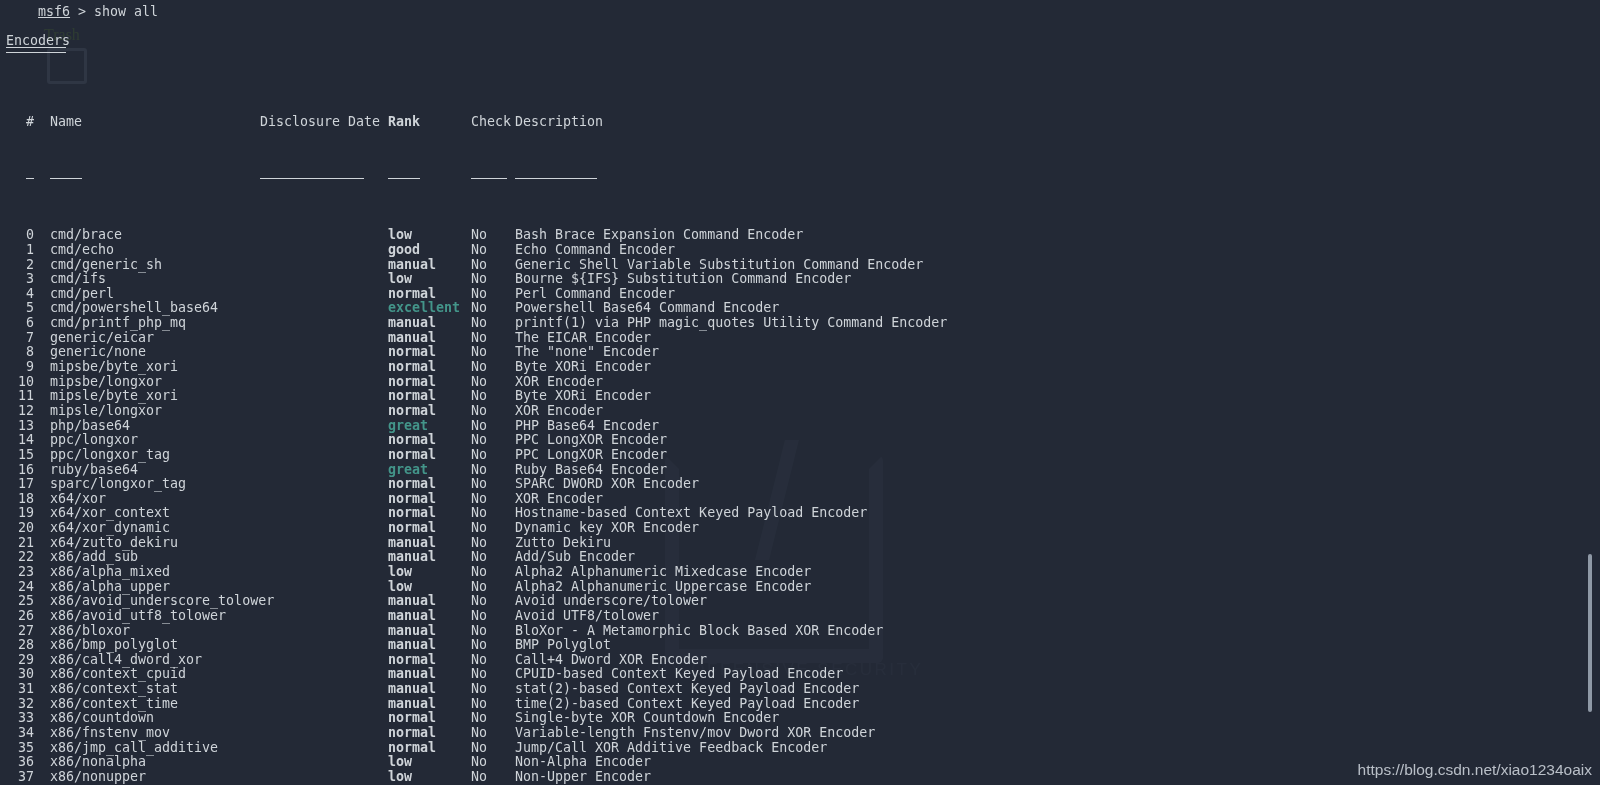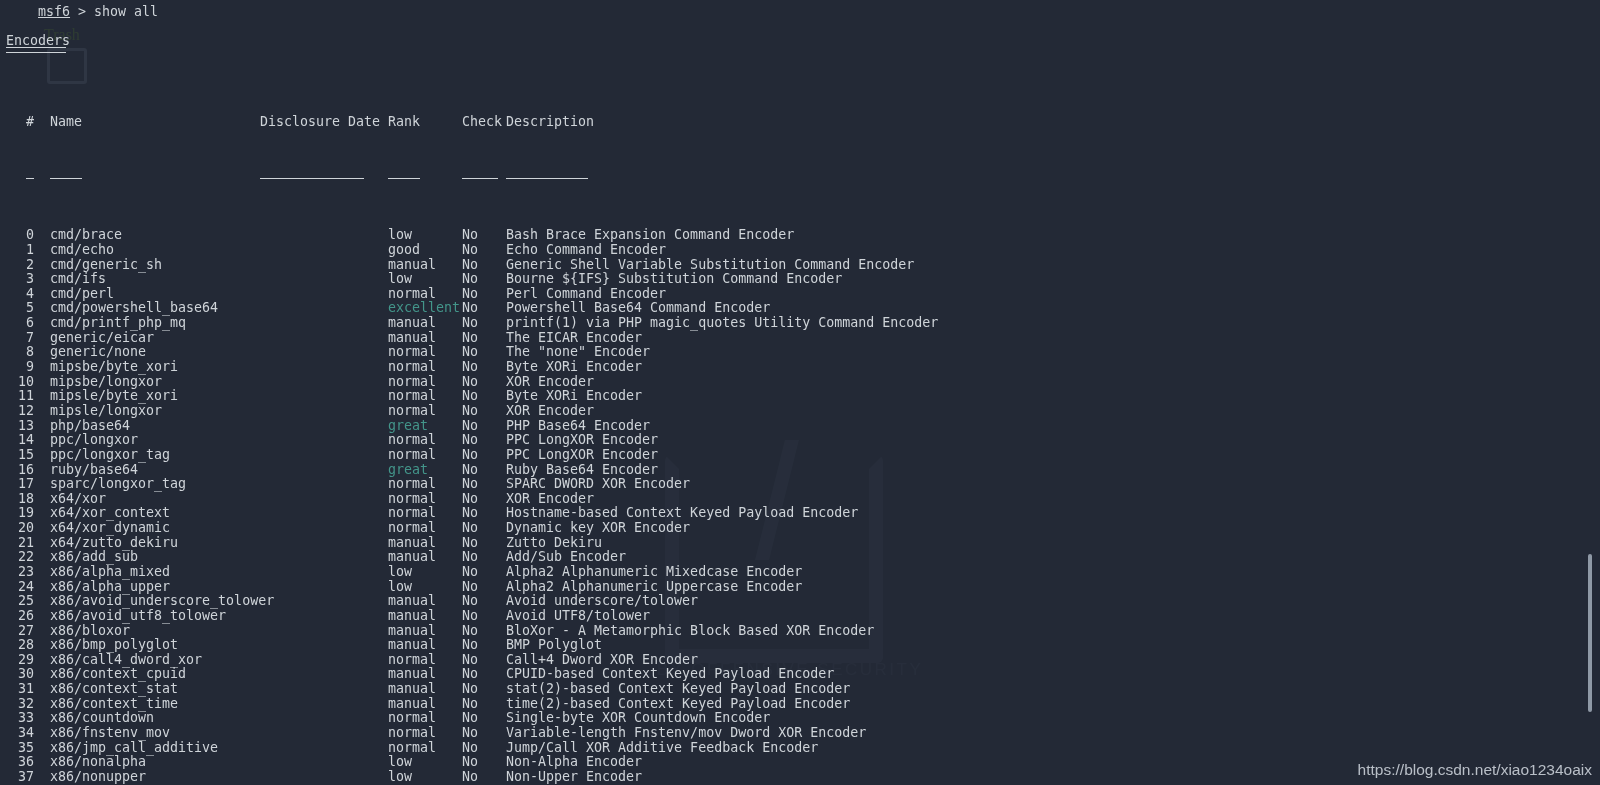--- a/index.html
+++ b/index.html
@@ -121,21 +121,21 @@
     position: absolute;
     left: 6px;
     top: 77px;
     white-space: pre;
   }
   .row { white-space: pre; height: 14.65px; line-height: 14.65px; }
   .c-num   { display: inline-block; width: 28px;  text-align: right; }
   .c-gap1  { display: inline-block; width: 16px; }
   .c-name  { display: inline-block; width: 210px; margin-top: 8px; }
   .c-date  { display: inline-block; width: 128px; }
-  .c-rank  { display: inline-block; width: 74px; }
+  .c-rank  { display: inline-block; width: 83px; font-weight: bold; }
   .c-check { display: inline-block; width: 44px; }
   .c-desc  { display: inline-block; }
 
   .hdr { height: 16px; line-height: 16px; }
   .underline-row { height: 10px; line-height: 10px; }
   .ul { display: inline-block; border-top: 1.6px solid #cfd4d9; position: relative; top: -4px; }
 
   #url-watermark {
     position: absolute;
     right: 8px;

